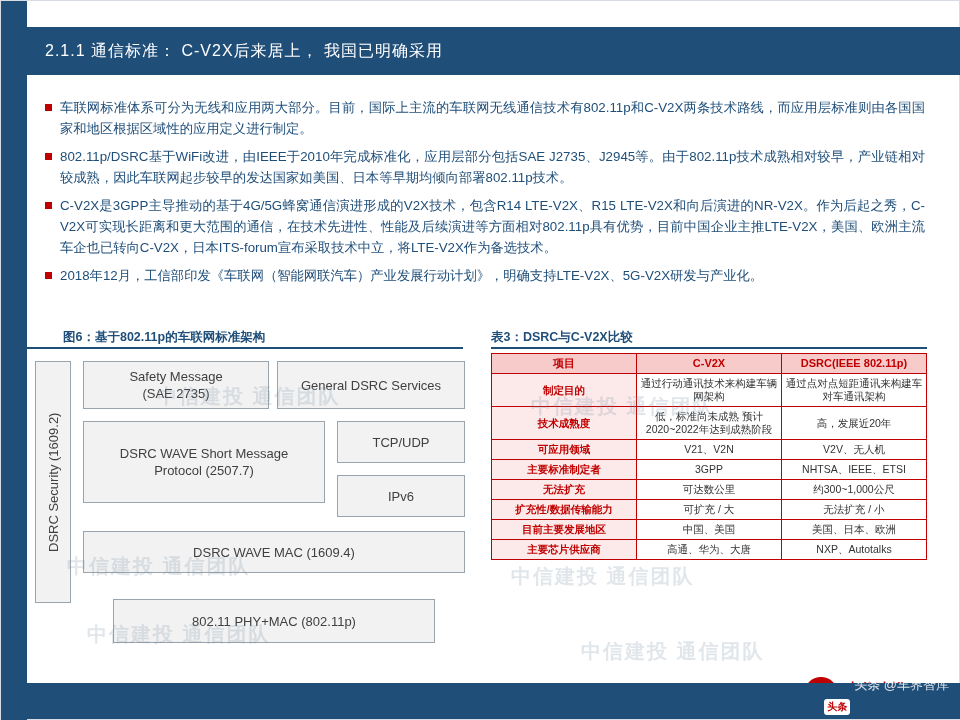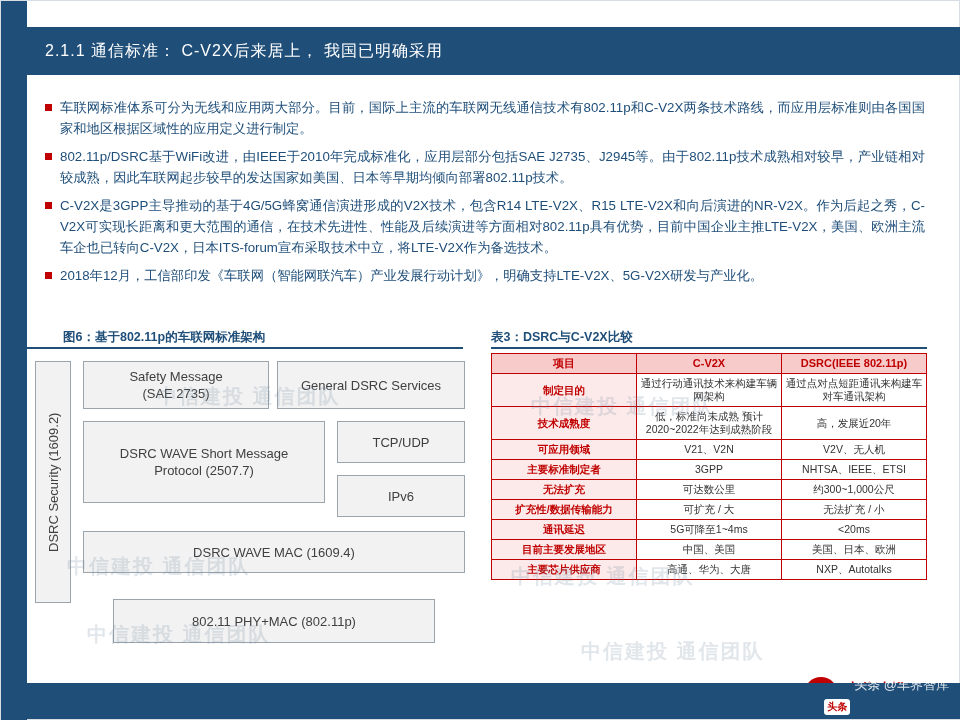--- a/index.html
+++ b/index.html
@@ -310,25 +310,20 @@
           <td class="rowhead">无法扩充</td>
           <td class="val">可达数公里</td>
           <td class="val">约300~1,000公尺</td>
         </tr>
         <tr>
           <td class="rowhead">扩充性/数据传输能力</td>
           <td class="val">可扩充 / 大</td>
           <td class="val">无法扩充 / 小</td>
         </tr>
         <tr>
-          <td class="rowhead">通讯延迟</td>
-          <td class="val">5G可降至1~4ms</td>
-          <td class="val">&lt;20ms</td>
-        </tr>
-        <tr>
           <td class="rowhead">目前主要发展地区</td>
           <td class="val">中国、美国</td>
           <td class="val">美国、日本、欧洲</td>
         </tr>
         <tr>
           <td class="rowhead">主要芯片供应商</td>
           <td class="val">高通、华为、大唐</td>
           <td class="val">NXP、Autotalks</td>
         </tr>
       </tbody>

